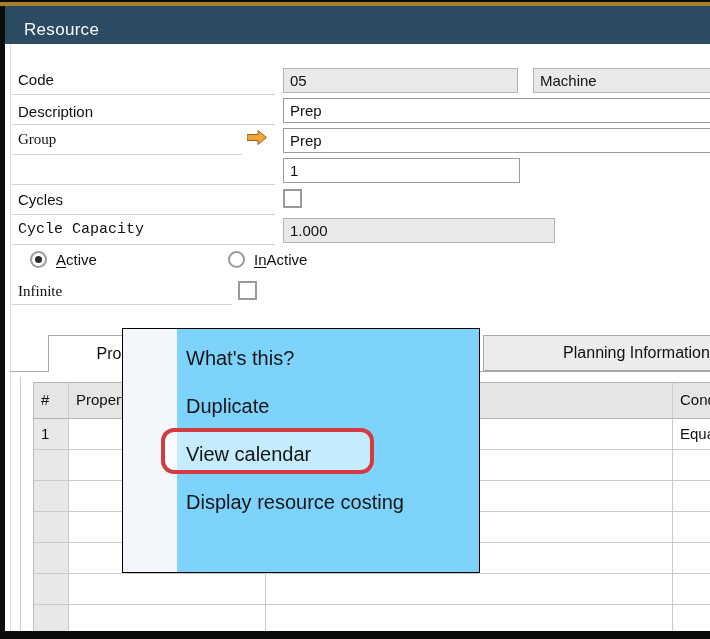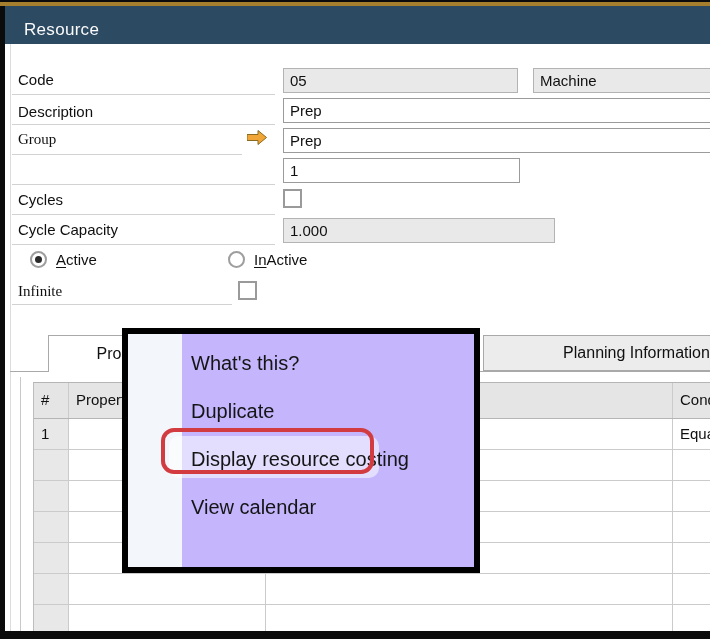--- a/index.html
+++ b/index.html
@@ -43,22 +43,22 @@
   .tcell{box-sizing:border-box;border-right:1px solid #cbcbcb;font-size:15px;color:#101010;
          padding-left:7px;white-space:nowrap;overflow:hidden;}
   .thead .tcell{background:#e5e5e5;line-height:34px;}
   .thead{height:35px;border-bottom:1px solid #b5b5b5;}
   .tbody-row{height:30px;background:#fff;}
   .tbody-row .tcell{line-height:29px;}
   .tcell.numcol{background:#e8e8e8;}
   .w-num{width:35px;}.w-prop{width:197px;}.w-val{width:407px;}.w-cond{width:110px;border-right:none;}
   
   .menu{
-    left:122px;top:328px;width:358px;height:245px;background:#c4b5fd;
-    border:6px solid #000000;box-sizing:border-box;z-index:10;padding-left:8px;
+    left:122px;top:328px;width:358px;height:245px;background:#7dd3fc;
+    border:1px solid #000000;box-sizing:border-box;z-index:10;padding-left:8px;
   }
   .menu-gutter{left:0;top:0;width:54px;height:100%;background:#f3f6fa;}
   .menu-items{left:0;top:5px;width:100%;}
   .menu-item{position:relative;height:48px;line-height:48px;padding-left:63px;font-size:20px;color:#151515;white-space:nowrap;}
   .item-highlight{left:41px;top:102px;width:210px;height:42px;border-radius:10px;background:rgba(255,255,255,0.55);}
   .annotation{
     left:161px;top:428px;width:213px;height:46px;border:4px solid #d23b3f;border-radius:13px;
     box-sizing:border-box;z-index:12;pointer-events:none;
   }
   .arrow-icon{left:247px;top:130px;width:20px;height:15px;}
@@ -85,21 +85,21 @@
   <div class="abs ul" style="left:12px;top:154px;width:230px;"></div>
   <svg class="abs arrow-icon" viewBox="0 0 20 15">
     <polygon points="0,4.5 11,4.5 11,0.5 19.5,7.5 11,14.5 11,10.5 0,10.5" fill="#f0a536" stroke="#8a6a1e" stroke-width="1"></polygon>
   </svg>
 
   <div class="abs ul" style="left:12px;top:184px;width:263px;"></div>
 
   <div class="abs flabel" style="left:18px;top:191px;">Cycles</div>
   <div class="abs ul" style="left:12px;top:214px;width:263px;"></div>
 
-  <div class="abs flabel" style="left:18px;top:221px;">Cycle Capacity</div>
+  <div class="abs flabel" style="left:18px;top:221px;font-family:Liberation Mono, monospace;">Cycle Capacity</div>
   <div class="abs ul" style="left:12px;top:244px;width:263px;"></div>
 
   <div class="abs field ro" style="left:283px;top:68px;width:235px;">05</div>
   <div class="abs field ro" style="left:533px;top:68px;width:190px;">Machine</div>
   <div class="abs field" style="left:283px;top:98px;width:440px;">Prep</div>
   <div class="abs field" style="left:283px;top:128px;width:440px;">Prep</div>
   <div class="abs field" style="left:283px;top:158px;width:237px;">1</div>
   <div class="abs cb" style="left:283px;top:189px;"></div>
   <div class="abs field ro" style="left:283px;top:218px;width:272px;">1.000</div>
 
@@ -167,22 +167,22 @@
       <div class="tcell w-cond"></div>
     </div>
   </div>
 
   <div class="abs menu">
     <div class="abs menu-gutter"></div>
     <div class="abs item-highlight"></div>
     <div class="abs menu-items">
       <div class="menu-item">What's this?</div>
       <div class="menu-item">Duplicate</div>
+      <div class="menu-item">View calendar</div>
       <div class="menu-item">Display resource costing</div>
-      <div class="menu-item">View calendar</div>
     </div>
   </div>
 
   <div class="abs annotation"></div>
 
   <div class="abs edge-left"></div>
   <div class="abs edge-bottom"></div>
 
 </div>
 

